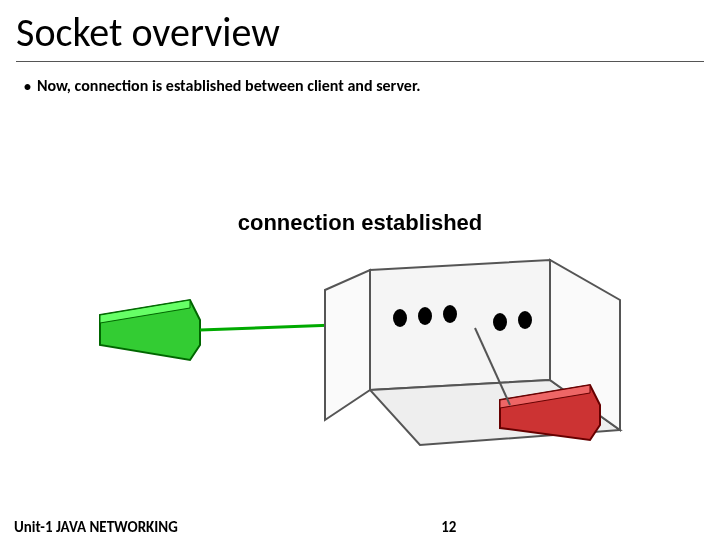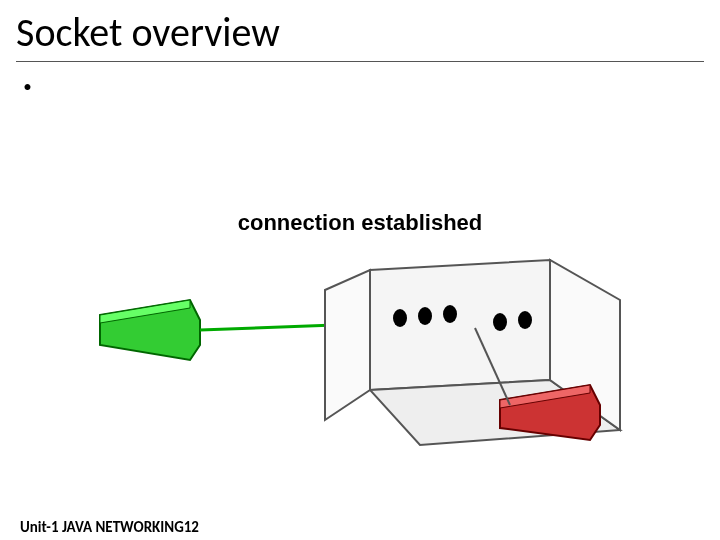--- a/index.html
+++ b/index.html
@@ -5,34 +5,35 @@
   * { margin: 0; padding: 0; box-sizing: border-box; }
   html, body { width: 720px; height: 540px; font-family: Calibri, Arial, sans-serif; background: #fff; color: #000; }
   .slide { width: 720px; height: 540px; position: relative; overflow: hidden; }
   .title { font-size: 40px; font-weight: 400; padding: 8px 0 4px 16px; }
   .title-rule { border: none; border-top: 1px solid #555; margin: 0 16px; }
   .bullet-row { display: flex; align-items: flex-start; padding: 14px 24px 0 24px; font-size: 16px; font-weight: 600; }
   .bullet-dot { margin-right: 6px; font-size: 14px; line-height: 22px; }
   .diagram { position: absolute; left: 80px; top: 210px; width: 560px; height: 250px; }
   .reference { position: absolute; left: 14px; bottom: 32px; font-size: 13px; font-style: italic; }
   .footer { position: absolute; left: 0; bottom: 0; width: 100%; height: 26px; display: flex; align-items: center; font-size: 15px; font-weight: 600; }
-  .footer-left { padding-left: 20px; flex: 0 0 auto; text-align: right; }
-  .footer-center { flex: 1; }
+  .footer-left { padding-left: 14px; flex: 0 0 auto; text-align: right; }
+  .footer-center { flex: 1; text-align: center; }
   .footer-right { padding-right: 10px; flex: 0 0 auto; }
 </style>
 </head>
 <body>
 
 <div class="slide">
 
   <div class="title">Socket overview</div>
   <hr class="title-rule">
 
   <div class="bullet-row">
     <span class="bullet-dot">•</span>
+    <span>Now, connection is established between client and server.</span>
   </div>
 
   <div class="diagram">
     <svg viewBox="0 0 560 250" width="560" height="250">
 
       <text x="280" y="20" font-family="Arial" font-size="22" font-weight="bold" text-anchor="middle">connection established</text>
 
       <g>
         <polygon points="20,105 110,90 120,110 120,135 110,150 20,135" fill="#33cc33" stroke="#006600" stroke-width="2"></polygon>
         <polygon points="20,105 110,90 110,98 20,113" fill="#66ff66" stroke="#006600" stroke-width="1"></polygon>

